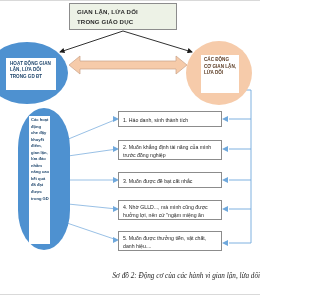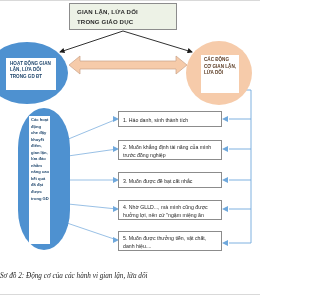--- a/index.html
+++ b/index.html
@@ -108,21 +108,21 @@
   #item-1 { top: 111px; height: 16px; padding-top: 3.6px; }
   #item-2 { top: 140px; height: 20px; }
   #item-3 { top: 172px; height: 16px; padding-top: 3.6px; }
   #item-4 { top: 200px; height: 20px; }
   #item-5 { top: 231px; height: 20px; }
 
   
   #caption {
     left: 0; top: 272px;
     width: 260px;
-    text-align: left;
+    text-align: right;
     font-family: "Liberation Serif", serif;
     font-style: italic;
     font-size: 7.2px;
     color: #1c1c1c;
   }
 
   
   .edge-line { background: #d9d9d9; }
   #edge-top   { left: 0; top: 0; width: 260px; height: 1px; }
   #edge-bot   { left: 0; top: 294px; width: 260px; height: 1px; }

